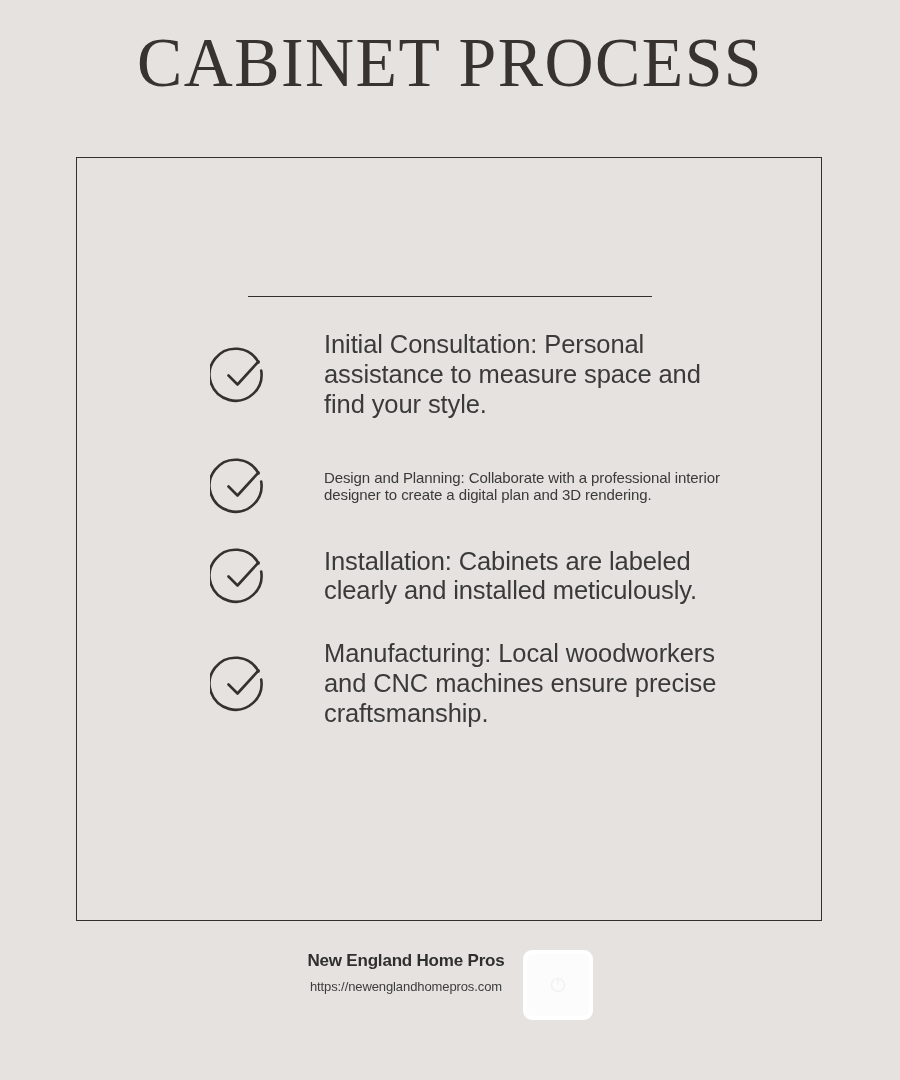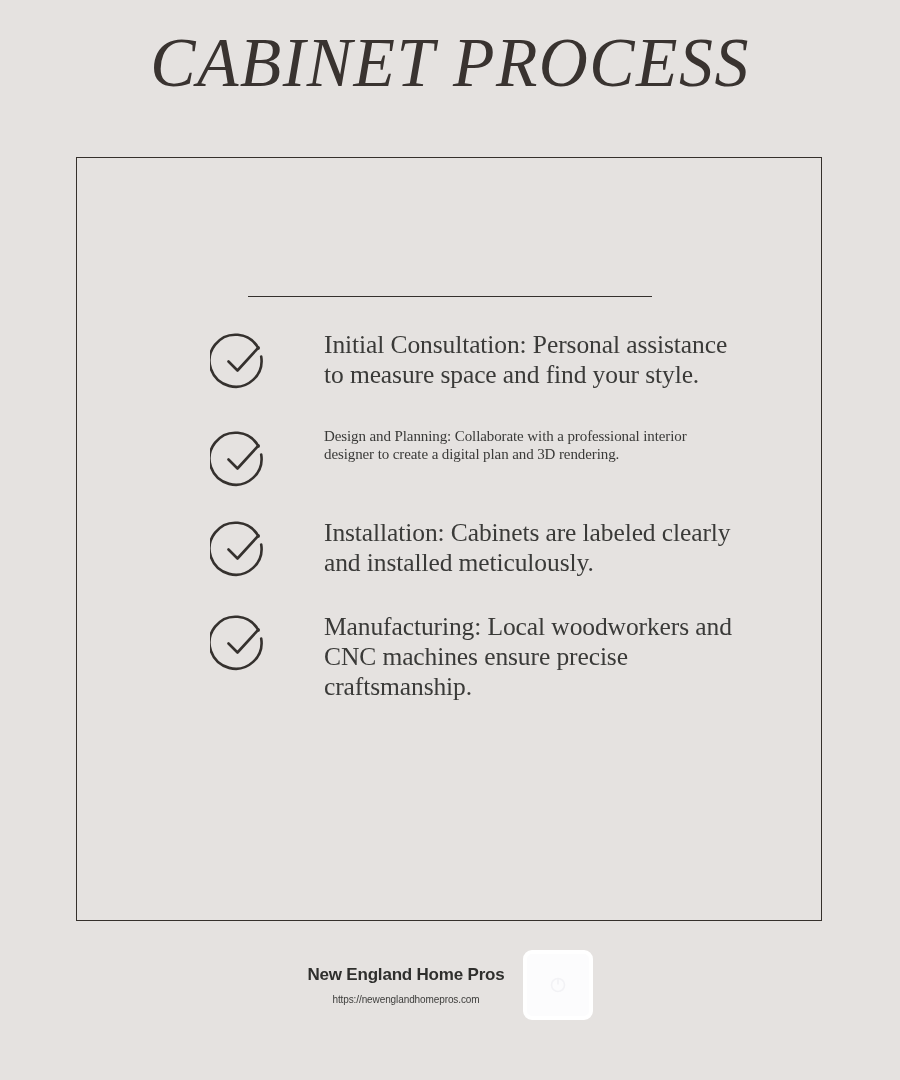--- a/index.html
+++ b/index.html
@@ -15,21 +15,20 @@
     position: relative;
   }
 
   
   .title-wrap {
     position: absolute;
     top: 28px;
     left: 0;
     width: 900px;
     text-align: center;
-    font-style: italic;
   }
   .poster-title {
     font-family: "Liberation Serif", "DejaVu Serif", serif;
     font-size: 70px;
     line-height: 1.0;
     letter-spacing: 1.5px;
     color: #393330;
     font-weight: 400;
     transform: scaleX(0.97);
     transform-origin: center top;
@@ -60,23 +59,22 @@
 
   
   .steps {
     position: absolute;
     left: 210px;
     top: 330px;
     width: 540px;
   }
   .step {
     display: flex;
-    align-items: flex-start;
+    align-items: center;
     margin-bottom: 32px;
-    font-family: Liberation Serif, serif;
   }
   .step:last-child { margin-bottom: 0; }
 
   .step-icon {
     flex: 0 0 auto;
     width: 62px;
     height: 62px;
     margin-right: 52px;
   }
   .step-icon svg {
@@ -104,37 +102,37 @@
   .step.s2 { margin-bottom: 28px; }
   .step.s3 { margin-bottom: 48px; }
 
   
   .footer {
     position: absolute;
     left: 0;
     top: 950px;
     width: 900px;
     display: flex;
-    align-items: center;
+    align-items: flex-start;
     justify-content: center;
   }
   .footer-text {
     text-align: center;
     margin-right: 18px;
   }
   .brand-name {
     font-size: 17px;
     font-weight: bold;
     color: #2f2f2d;
     letter-spacing: -0.2px;
     line-height: 1.3;
     margin-bottom: 7px;
   }
   .brand-url {
-    font-size: 10px;
+    font-size: 13px;
     color: #3d3d3b;
     letter-spacing: -0.1px;
     line-height: 1.2;
   }
   .logo-box {
     width: 70px;
     height: 70px;
     border-radius: 9px;
     background: #fcfcfd;
     border: 4px solid #ffffff;

